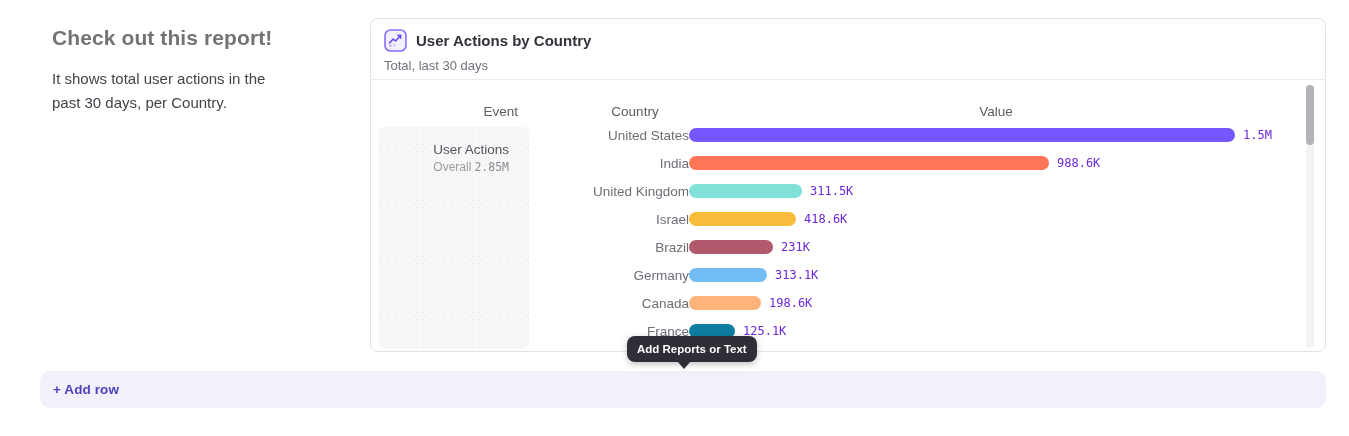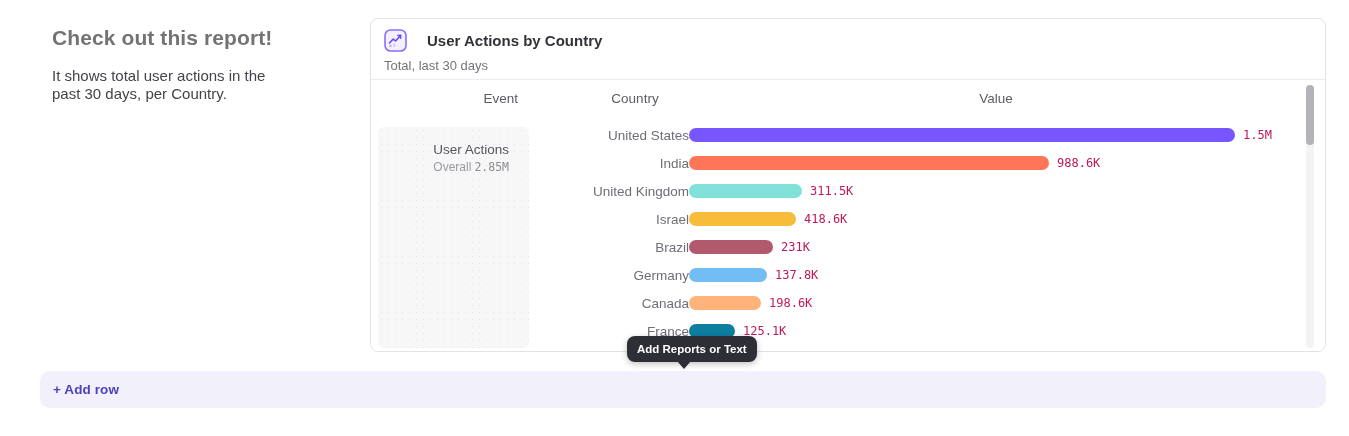--- a/index.html
+++ b/index.html
@@ -2,51 +2,51 @@
 <html><head>
 <meta charset="utf-8">
 <style>
   * { margin: 0; padding: 0; box-sizing: border-box; }
   html, body { width: 1349px; height: 436px; background: #ffffff;
     font-family: "Liberation Sans", sans-serif; position: relative; overflow: hidden; }
 
   
   .intro { position: absolute; left: 52px; top: 26px; width: 260px; }
   .intro h1 { font-size: 21px; font-weight: 700; color: #737373; letter-spacing: .1px; }
-  .intro p { margin-top: 17px; font-size: 15px; line-height: 18px; color: #43434b; white-space: pre-line; }
+  .intro p { margin-top: 17px; font-size: 15px; line-height: 24px; color: #43434b; white-space: pre-line; }
 
   
   .card { position: absolute; left: 370px; top: 18px; width: 956px; height: 334px;
     background: #fff; border: 1px solid #e3e3e7; border-radius: 8px; overflow: hidden; }
   .card-header { height: 61px; padding: 10px 13px 0 13px; border-bottom: 1px solid #ececef; }
-  .card-title-row { display: flex; align-items: center; gap: 20px; }
+  .card-title-row { display: flex; align-items: center; gap: 9px; }
   .card-title { font-size: 15px; font-weight: 700; color: #32323a; }
   .card-subtitle { margin-top: 6px; font-size: 13px; color: #73737c; }
 
   
   .chart-area { position: relative; width: 100%; height: 271px; background: #fff; }
-  .col-header { position: absolute; top: 11px; font-size: 13.5px; color: #5c5c66; }
+  .col-header { position: absolute; top: 24px; font-size: 13.5px; color: #5c5c66; }
   .col-header.event   { left: 7px;  width: 151px; text-align: right; padding-right: 11px; }
   .col-header.country { left: 214px; width: 100px; text-align: center; }
   .col-header.value   { left: 575px; width: 100px; text-align: center; }
 
   .event-cell { position: absolute; left: 7px; top: 47px; width: 151px; height: 221px;
     background: #f7f7f8; border-radius: 6px; text-align: right; padding: 15px 20px 0 0;
     background-image: radial-gradient(#e4e4e8 0.8px, rgba(0,0,0,0) 0.9px);
     background-size: 7px 7px; }
   .event-name { font-size: 13.5px; color: #55555e; }
   .event-overall { margin-top: 3px; font-size: 12px; color: #9a9aa2; }
   .event-overall .num { font-family: "DejaVu Sans Mono", monospace; font-size: 11.5px; color: #8c8c94; margin-left: 3px; }
 
   .bar-rows { position: absolute; left: 0; top: 41px; width: 930px; }
   .bar-row { display: flex; align-items: center; height: 28px; }
   .bar-row .country { width: 318px; text-align: right; font-size: 13.5px; color: #6e6e77; }
   .bar-row .bar { height: 14px; border-radius: 7px; flex: none; }
   .bar-row .value { margin-left: 8px; font-family: "DejaVu Sans Mono", monospace;
-    font-size: 12px; color: #be185d; white-space: nowrap; }
+    font-size: 12px; color: #6d28d9; white-space: nowrap; }
 
   .scrollbar-track { position: absolute; right: 11px; top: 5px; bottom: 3px; width: 8px;
     background: #f3f3f5; border-radius: 4px; }
   .scrollbar-thumb { position: absolute; top: 0; left: 0; width: 8px; height: 60px;
     background: #b3b3ba; border-radius: 4px; }
 
   
   .tooltip { position: absolute; left: 627px; top: 336px; z-index: 10;
     background: #2e2e36; color: #fff; font-size: 11.5px; font-weight: 700;
     padding: 7px 10px; border-radius: 8px; white-space: nowrap;
@@ -121,21 +121,21 @@
           <div class="value">418.6K</div>
         </div>
         <div class="bar-row">
           <div class="country">Brazil</div>
           <div class="bar" style="width: 84px; background: rgb(178, 89, 110);"></div>
           <div class="value">231K</div>
         </div>
         <div class="bar-row">
           <div class="country">Germany</div>
           <div class="bar" style="width: 78px; background: rgb(114, 190, 244);"></div>
-          <div class="value">137.8K</div>
+          <div class="value">313.1K</div>
         </div>
         <div class="bar-row">
           <div class="country">Canada</div>
           <div class="bar" style="width: 72px; background: rgb(255, 178, 122);"></div>
           <div class="value">198.6K</div>
         </div>
         <div class="bar-row">
           <div class="country">France</div>
           <div class="bar" style="width: 46px; background: rgb(13, 126, 160);"></div>
           <div class="value">125.1K</div>

